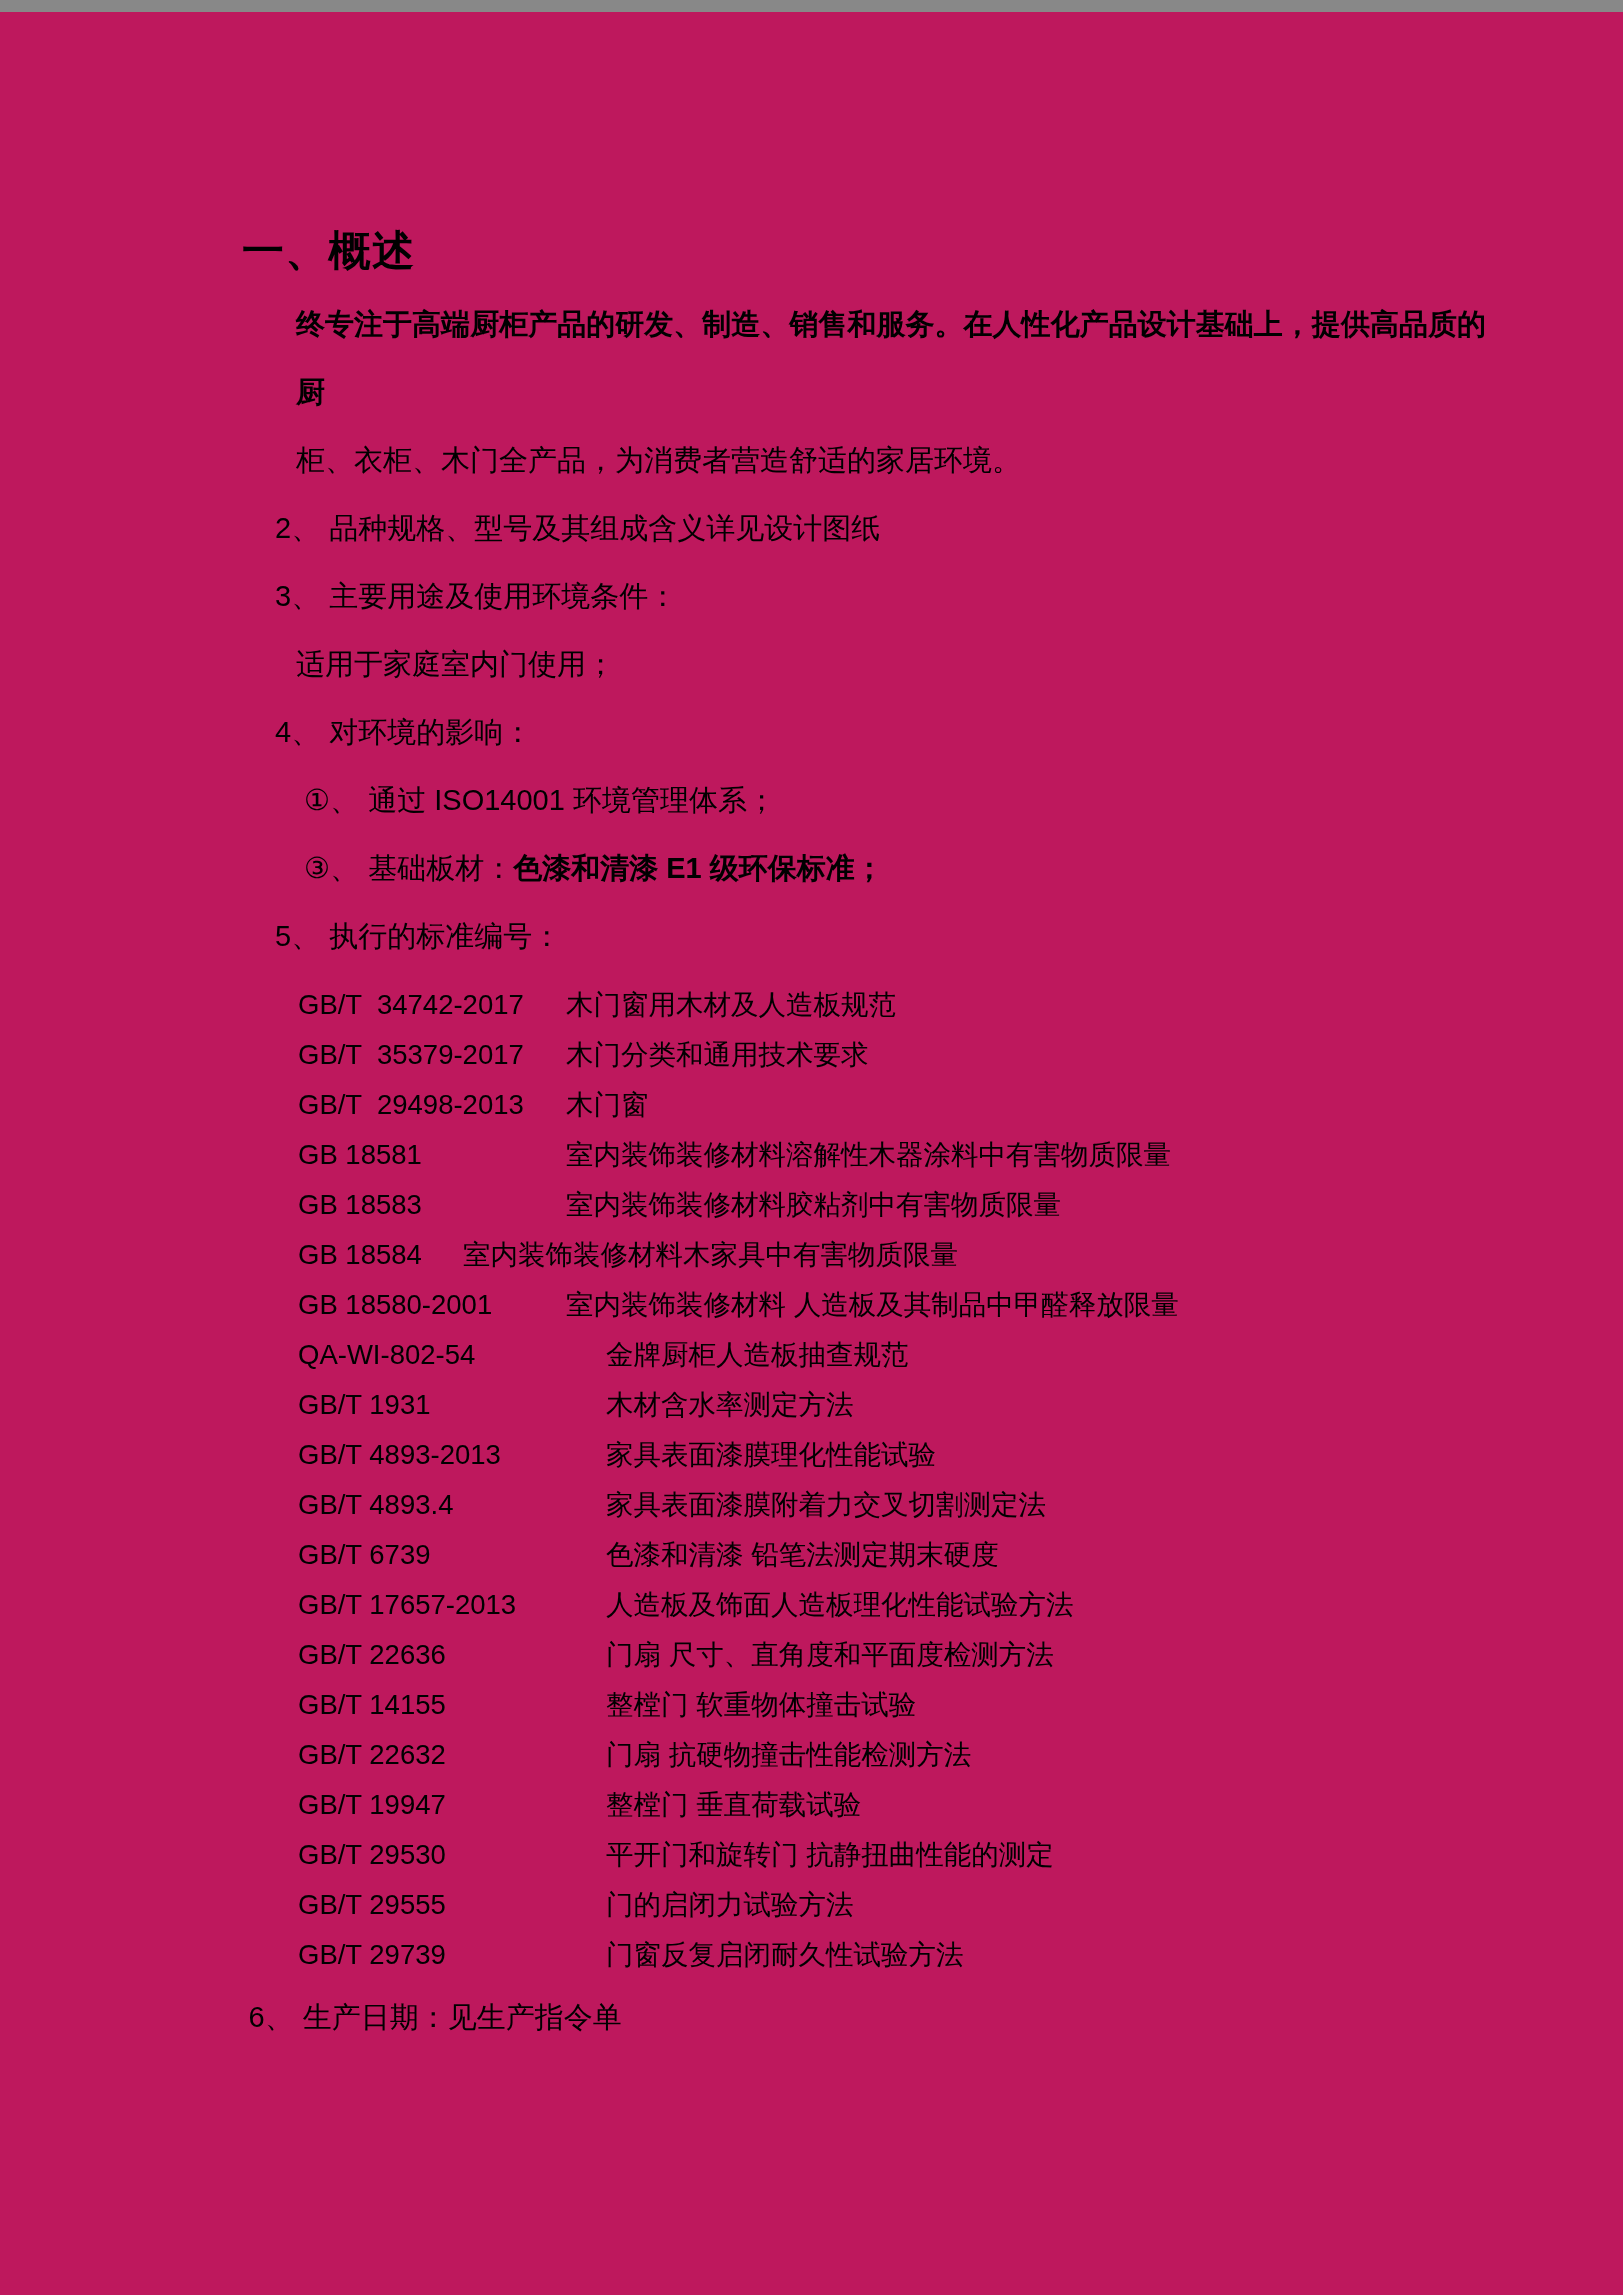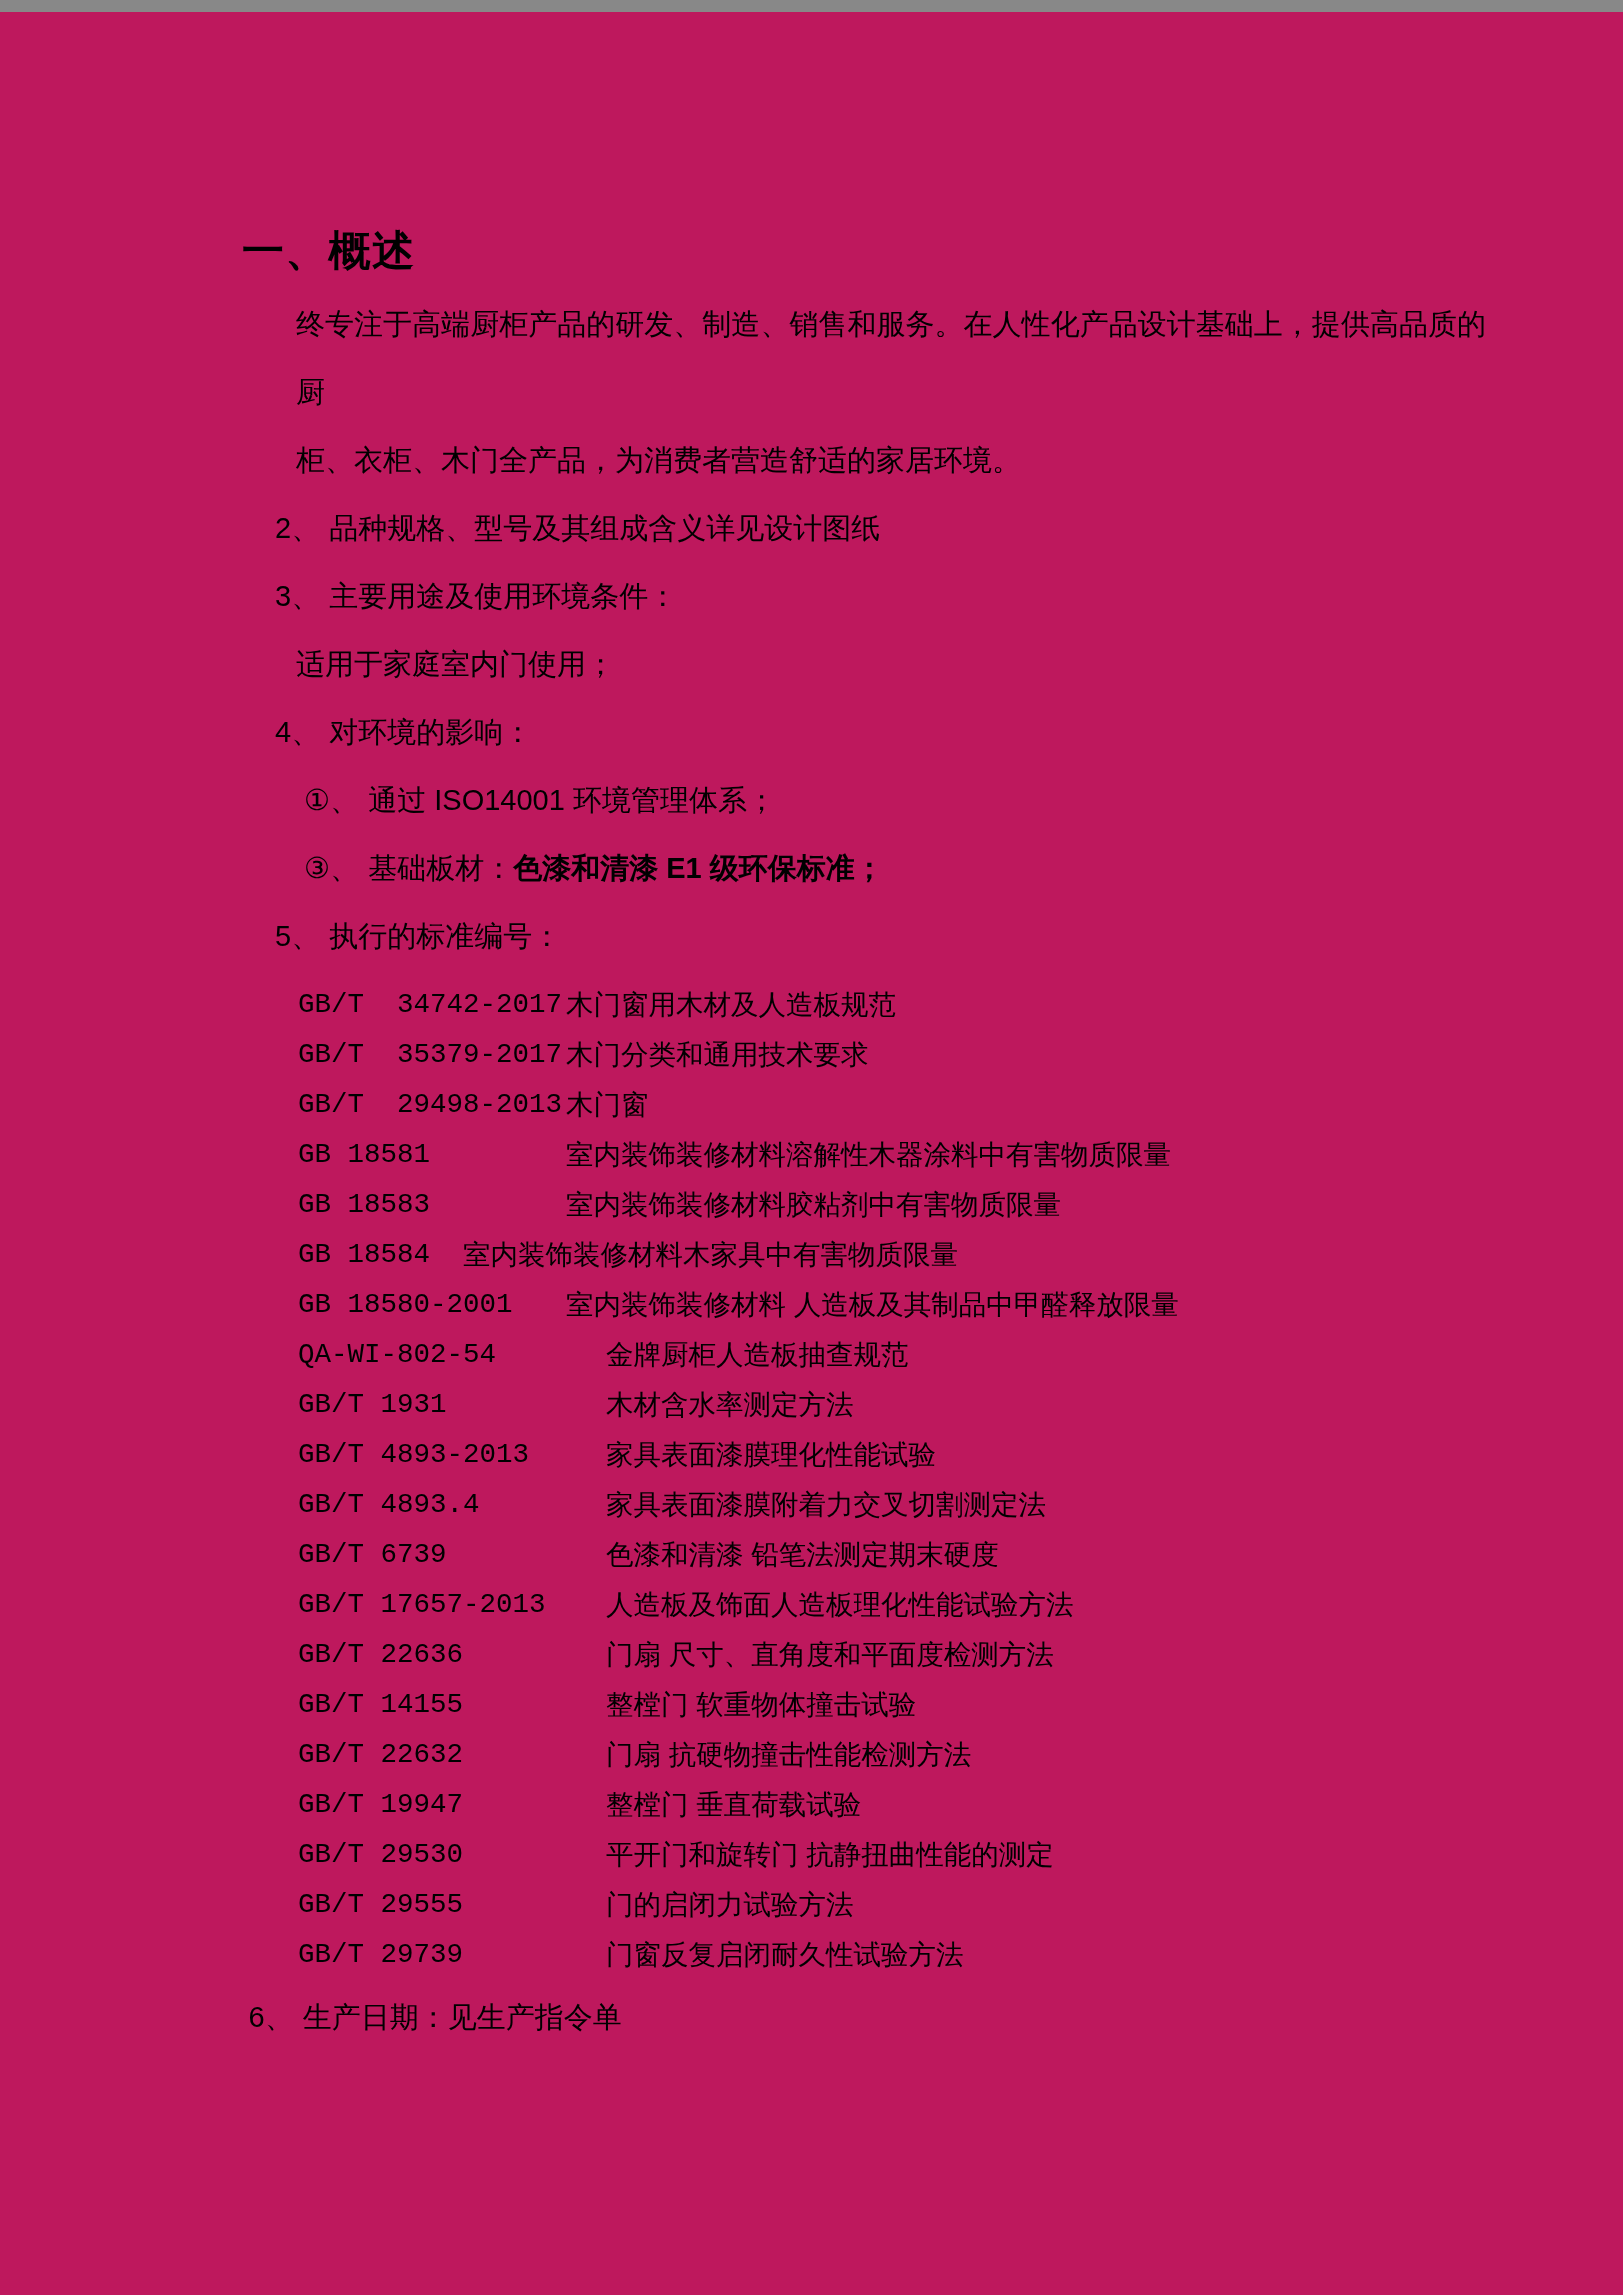--- a/index.html
+++ b/index.html
@@ -26,29 +26,29 @@
     letter-spacing:1.3px;
   }
   .line{white-space:nowrap;}
   .l1{margin-left:33px;}           
   .l2{margin-left:54px;}           
   .l3{margin-left:62px;}           
   .l6{margin-left:6.5px;}           
   .wrapline{white-space:normal;}
   .fill{text-align:justify;text-align-last:justify;}
   .w-first{width:1211px;}
-  .w-cont{width:1190px;}
+  .w-cont{width:1190px;font-weight:bold;}
   .num-label{display:inline;}
   .gap{display:inline-block;width:9.2px;}
   .bold{font-weight:bold;}
   
   .standards{margin:9.2px 0 0 56px;font-size:27.5px;line-height:50px;}
   .std-row{display:flex;white-space:pre;}
   .std-code{
-    font-family:Liberation Mono, monospace;
+    font-family:Liberation Sans, sans-serif;
     flex:0 0 auto;
   }
   .tab-a .std-code{width:268px;}
   .tab-b .std-code{width:308px;}
   .tab-c .std-code{width:165px;}
   .std-name{flex:0 0 auto;}
   .item6{margin-top:3.9px;}
 </style>
 </head>
 <body>

